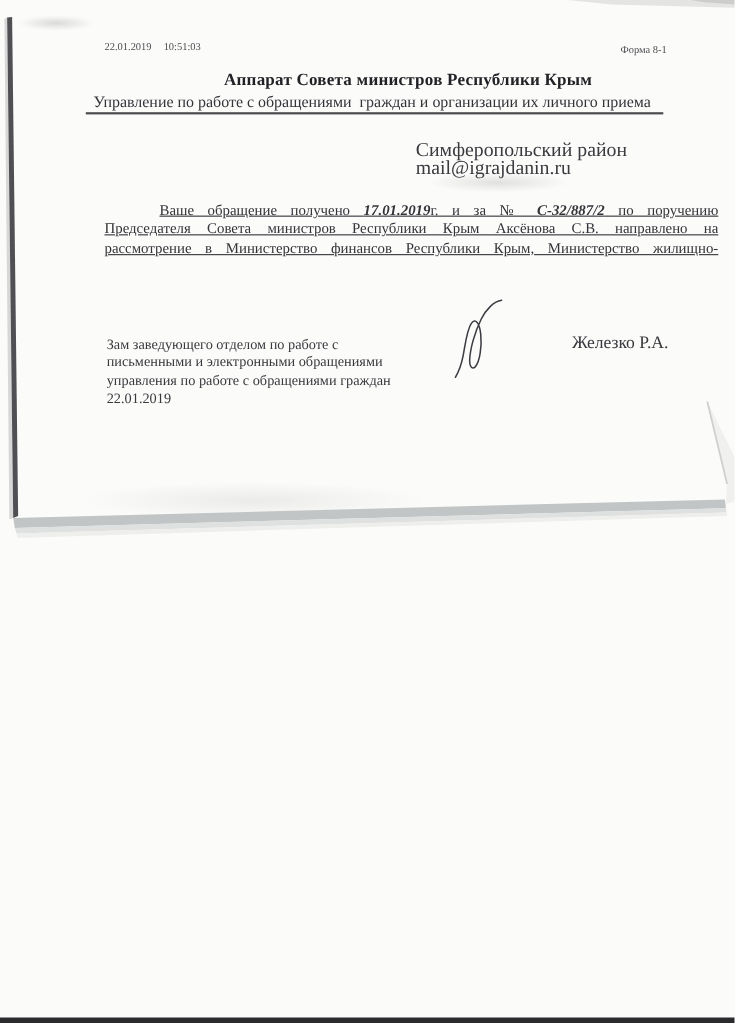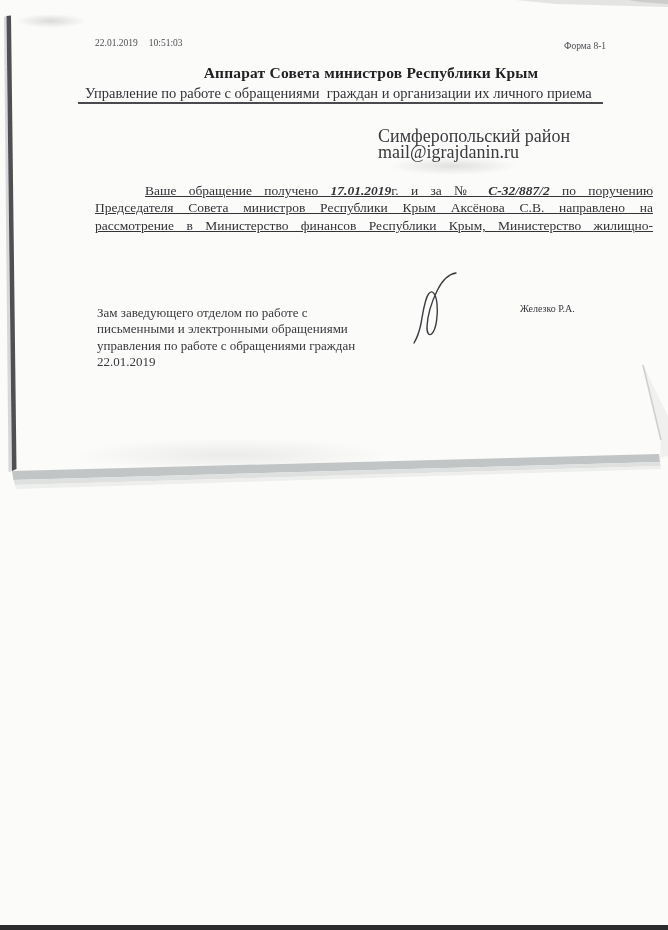--- a/index.html
+++ b/index.html
@@ -30,21 +30,21 @@
 
   .letter-body{position:absolute;left:95px;top:182px;width:558px;z-index:2;
         font-size:13.5px;line-height:17.4px;color:#333338;}
   .bline{white-space:normal;text-decoration:underline;}
   .bline.just{text-align:justify;text-align-last:justify;-moz-text-align-last:justify;}
   .bline.ind{text-indent:50px;}
   .em{font-weight:bold;font-style:italic;}
 
   .signoff{position:absolute;left:97px;top:285px;z-index:2;font-size:13px;line-height:16.3px;color:#38383d;margin-top:20px;}
   .sig{position:absolute;left:412px;top:271px;z-index:2;}
-  .signer{position:absolute;left:520px;top:303px;z-index:2;font-size:10px;color:#38383d;white-space:nowrap;}
+  .signer{position:absolute;left:520px;top:303px;z-index:2;font-size:16px;color:#38383d;white-space:nowrap;}
 
   .strip{position:absolute;left:0;top:925px;width:668px;height:5px;background:#2b2b2e;z-index:3;}
 </style>
 </head>
 <body>
 
 <div class="scan">
 
   <div class="smudge s1"></div>
   <div class="smudge s2"></div>

